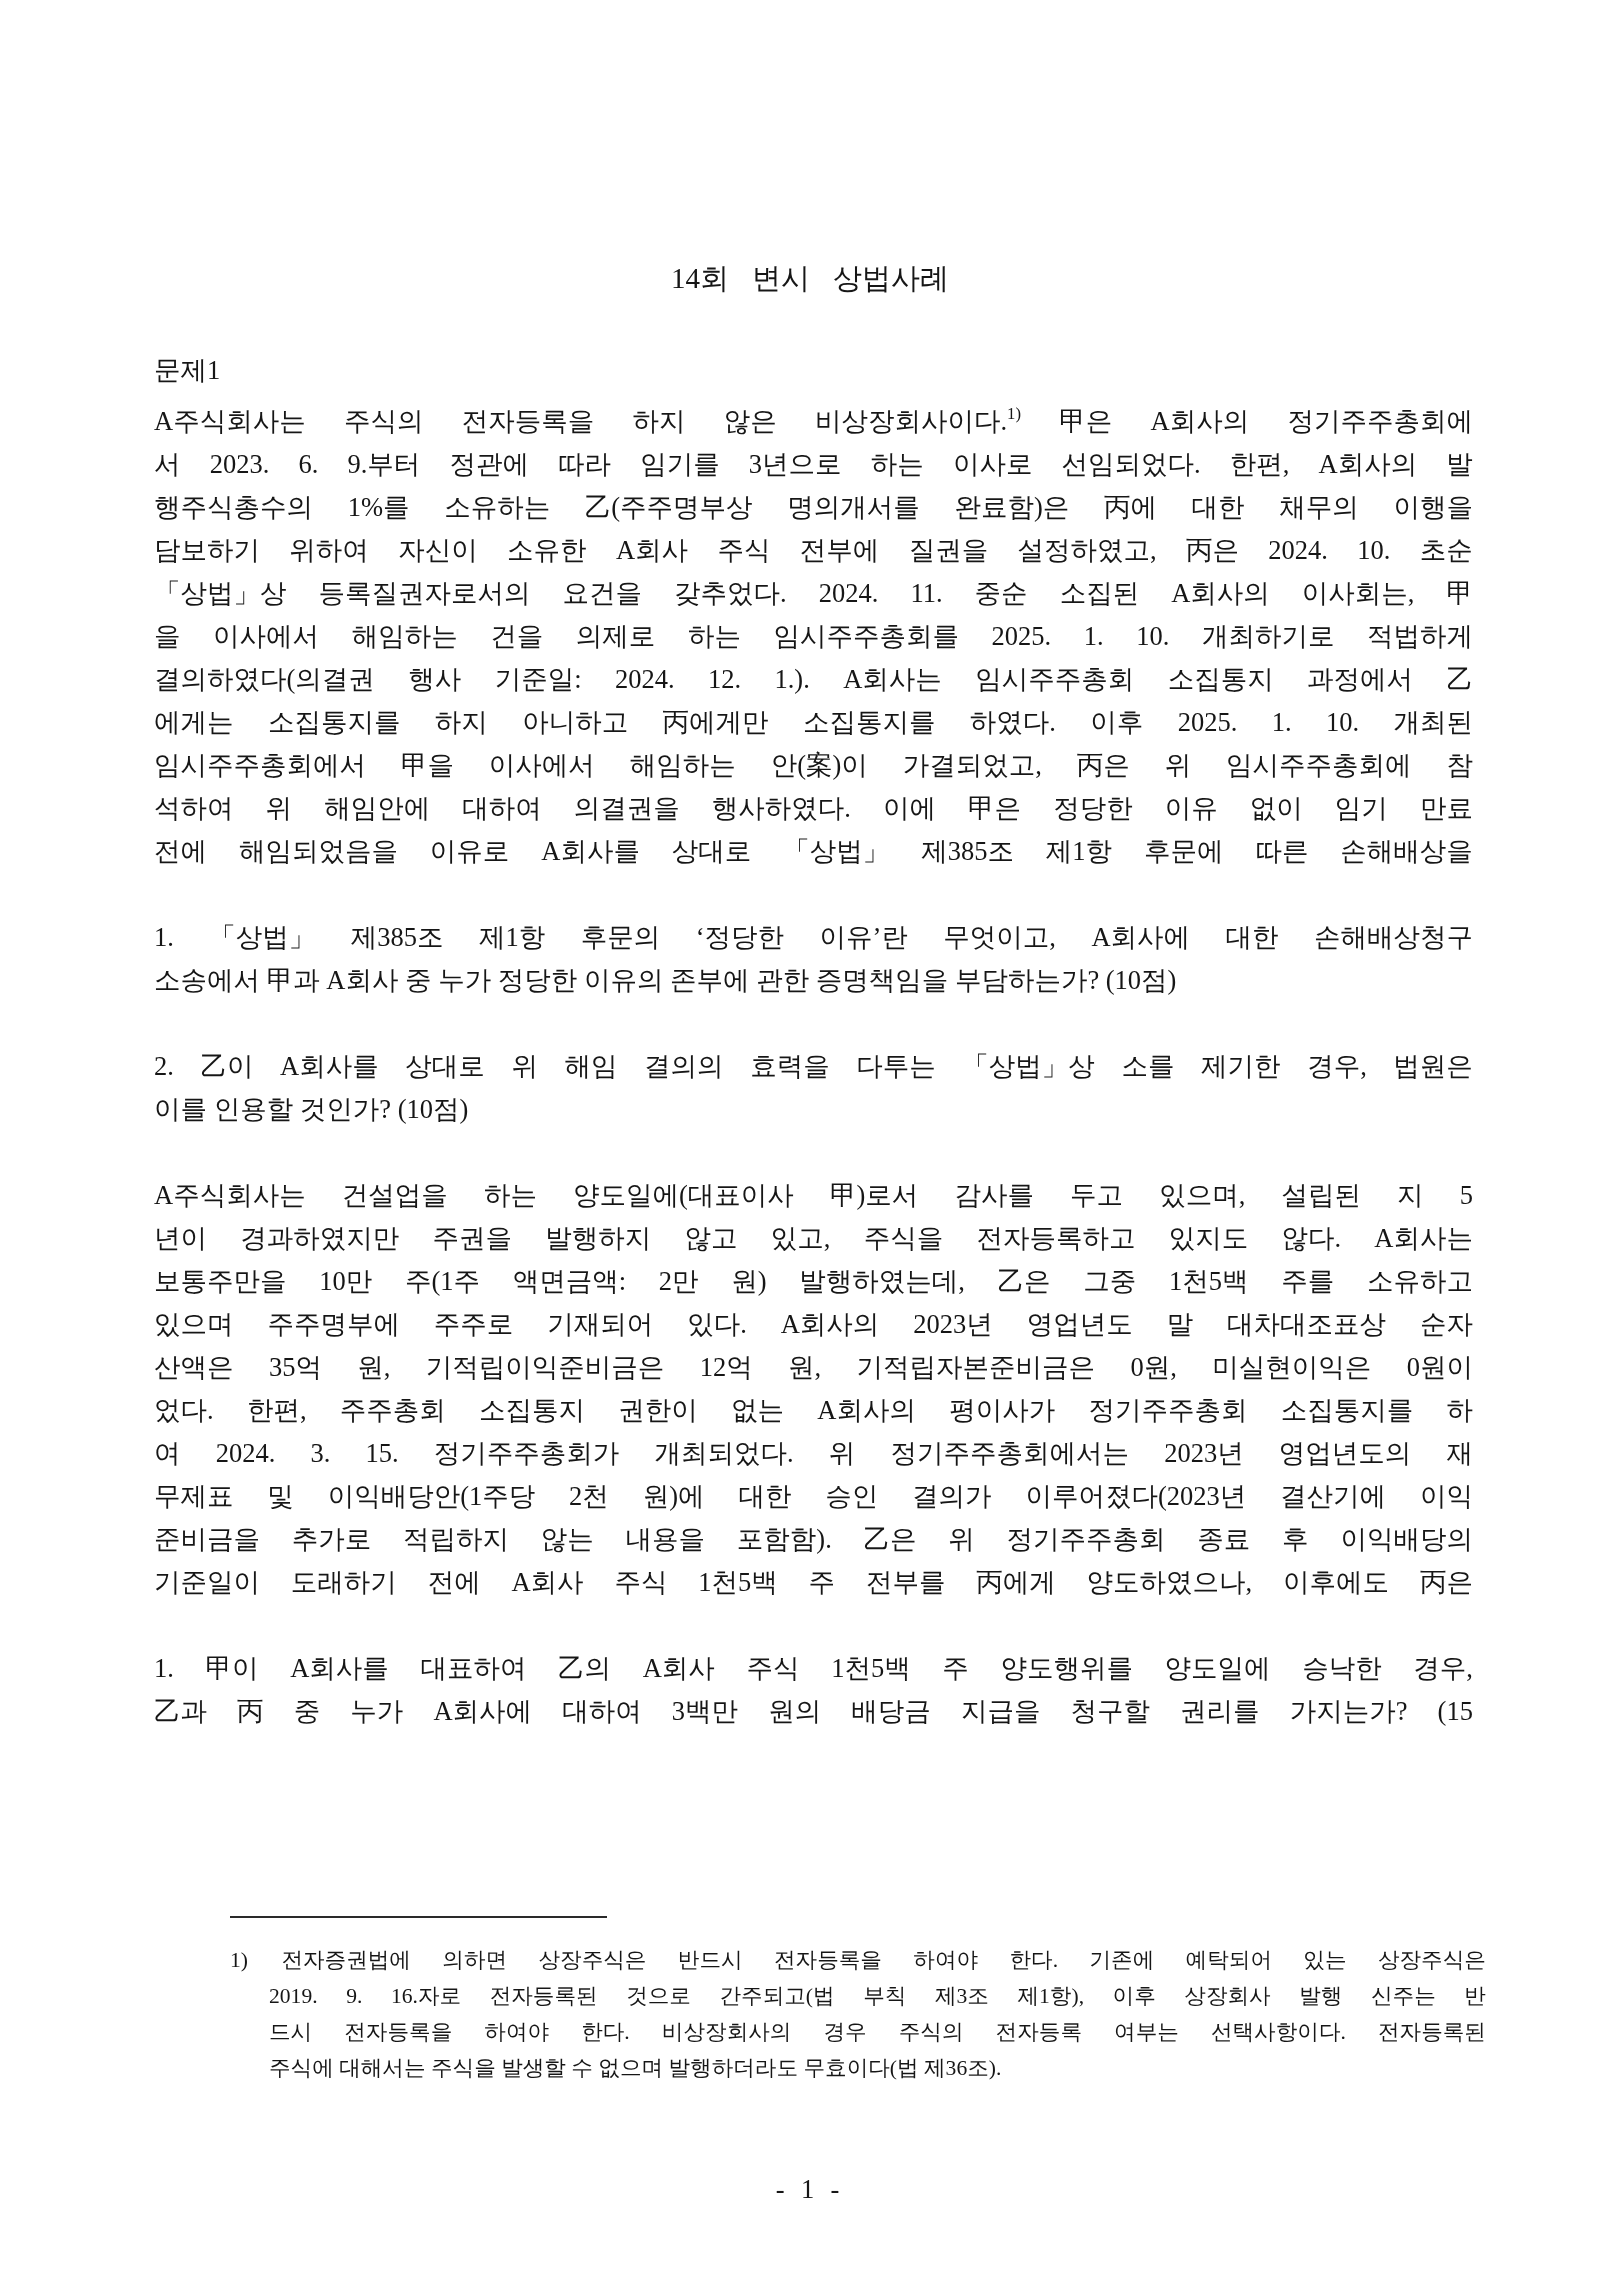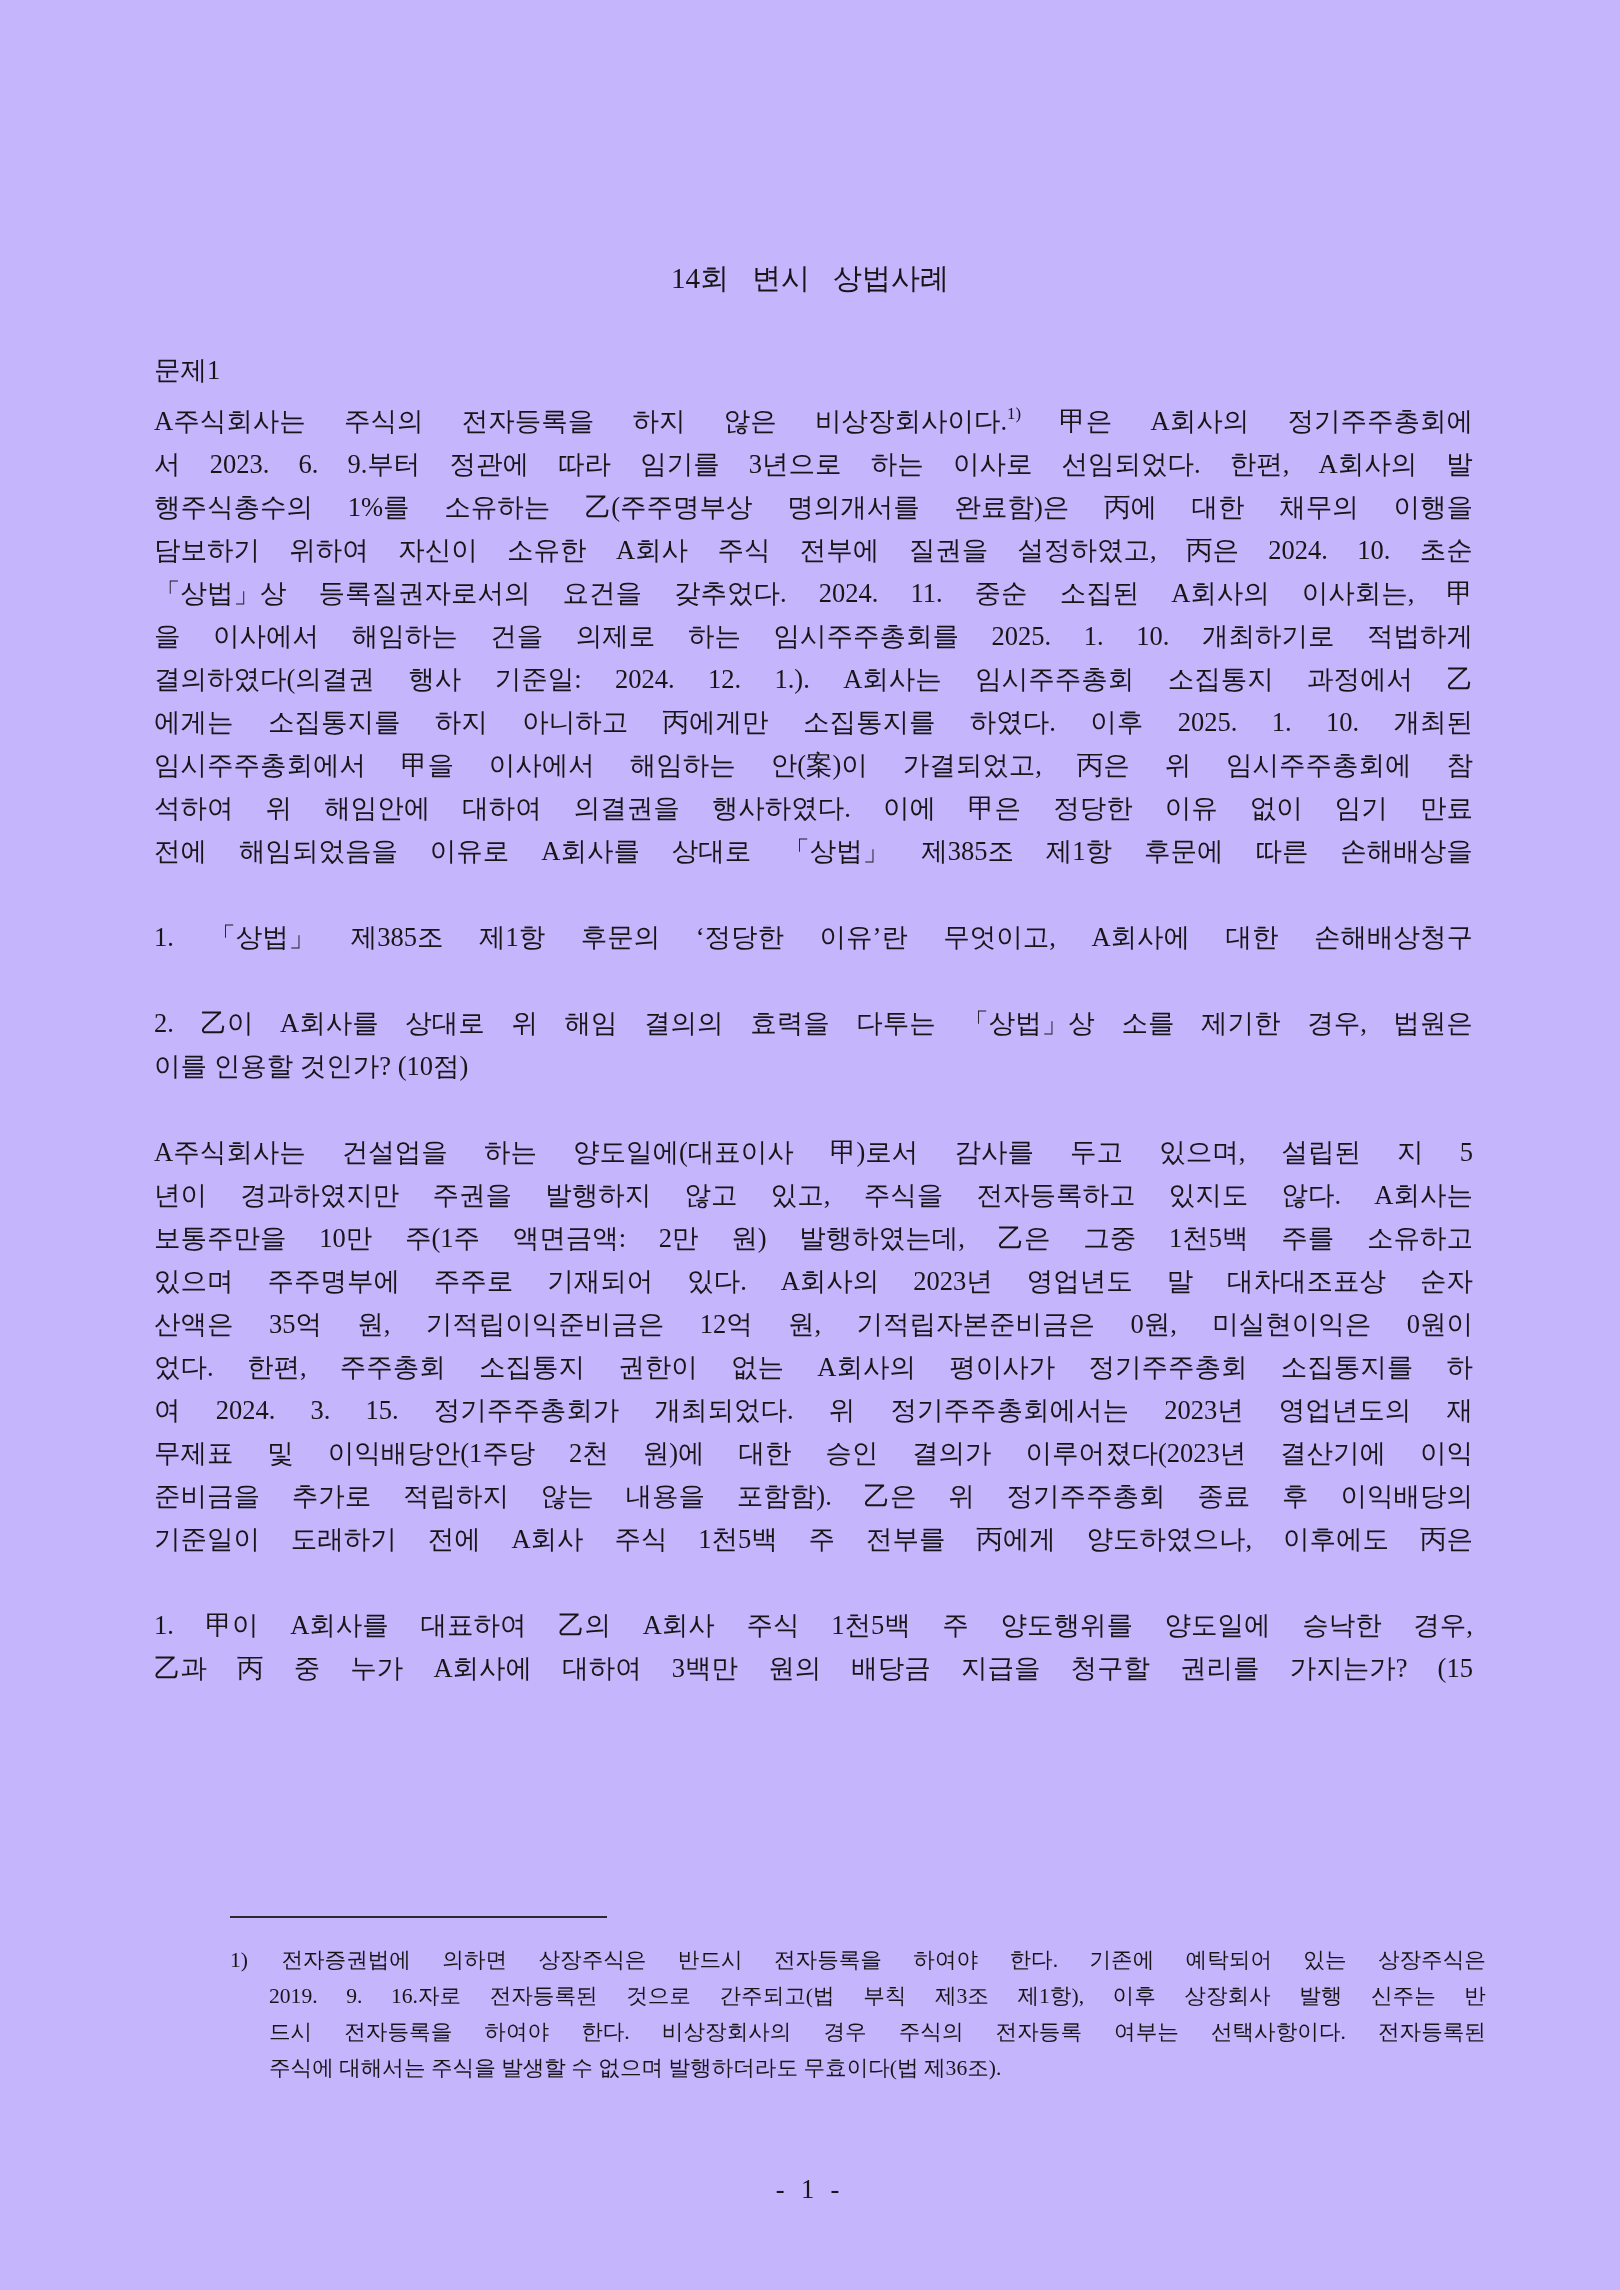--- a/index.html
+++ b/index.html
@@ -1,21 +1,21 @@
 <!DOCTYPE html>
 <html><head>
 <meta charset="utf-8">
 <style>
   html, body { margin: 0; padding: 0; background: #888; }
   .page {
     position: relative;
     width: 1620px;
     height: 2291px;
     margin: 0 auto;
-    background: #c4b5fd;
+    background: #ffffff;
     color: #161616;
     font-family: "Liberation Serif", "DejaVu Serif", serif;
     overflow: hidden;
   }
   .doc-title {
     position: absolute;
     top: 257px; left: 0; width: 100%;
     text-align: center;
     font-size: 29px;
     line-height: 43px;
@@ -239,20 +239,21 @@
           <span>제385조</span>
           <span>제1항</span>
           <span>후문의</span>
           <span>‘정당한</span>
           <span>이유’란</span>
           <span>무엇이고,</span>
           <span>A회사에</span>
           <span>대한</span>
           <span>손해배상청구</span>
         </div>
+        <div class="line">소송에서 甲과 A회사 중 누가 정당한 이유의 존부에 관한 증명책임을 부담하는가? (10점)</div>
       </div>
       <div class="block question">
         <div class="line just">
           <span>2.</span>
           <span>乙이</span>
           <span>A회사를</span>
           <span>상대로</span>
           <span>위</span>
           <span>해임</span>
           <span>결의의</span>

